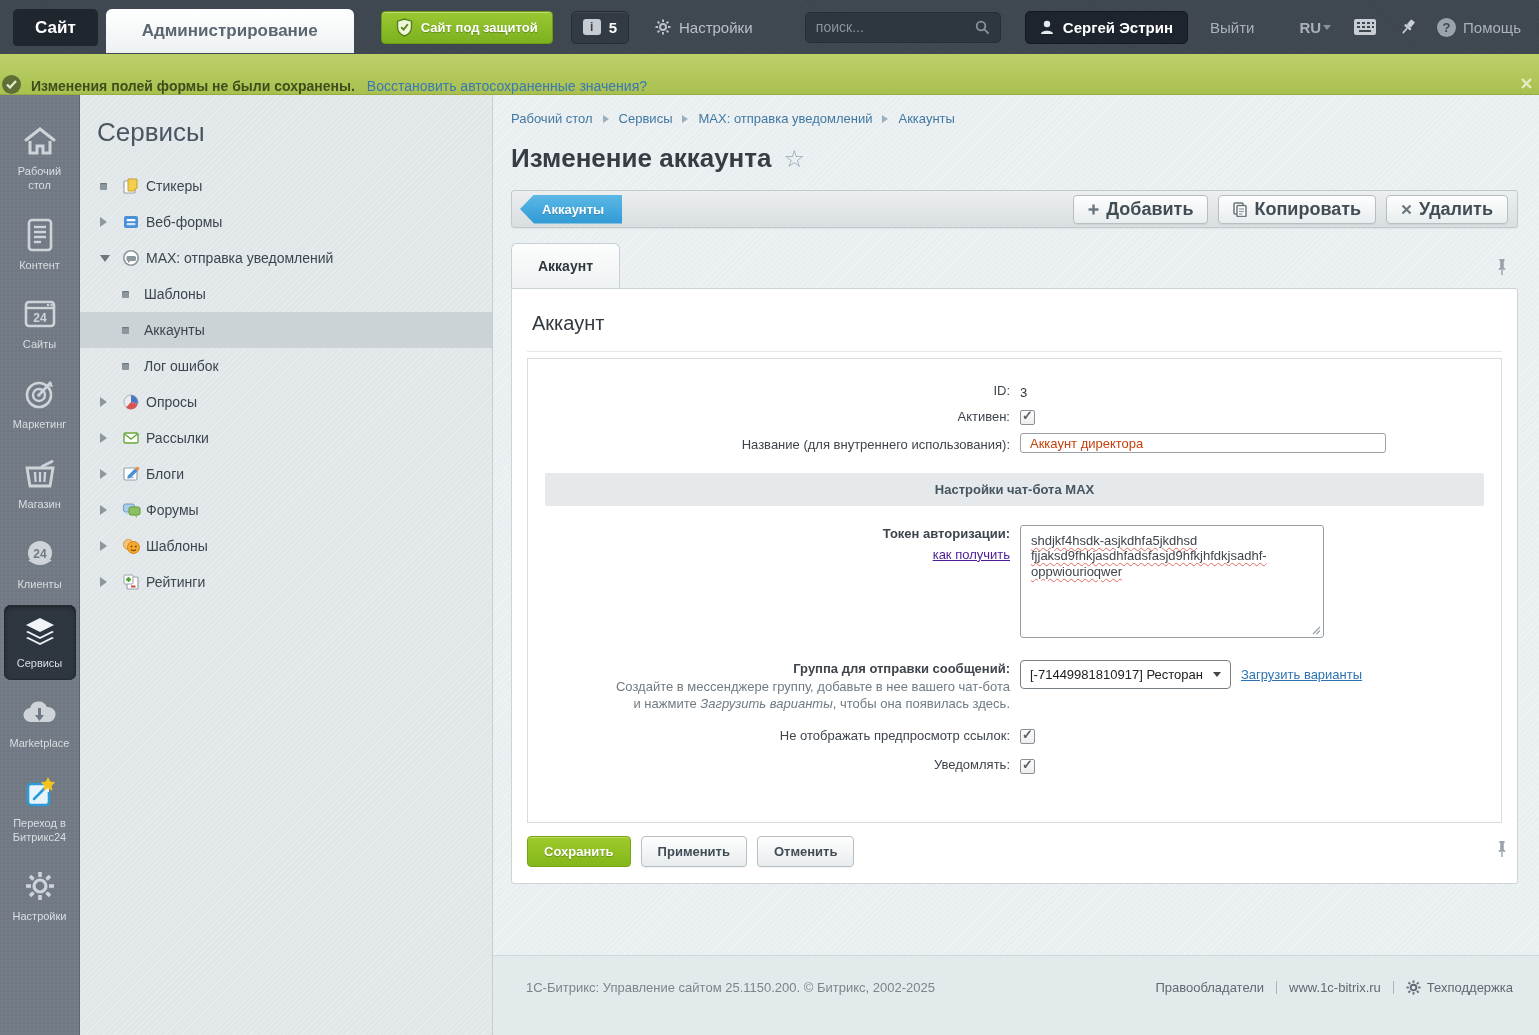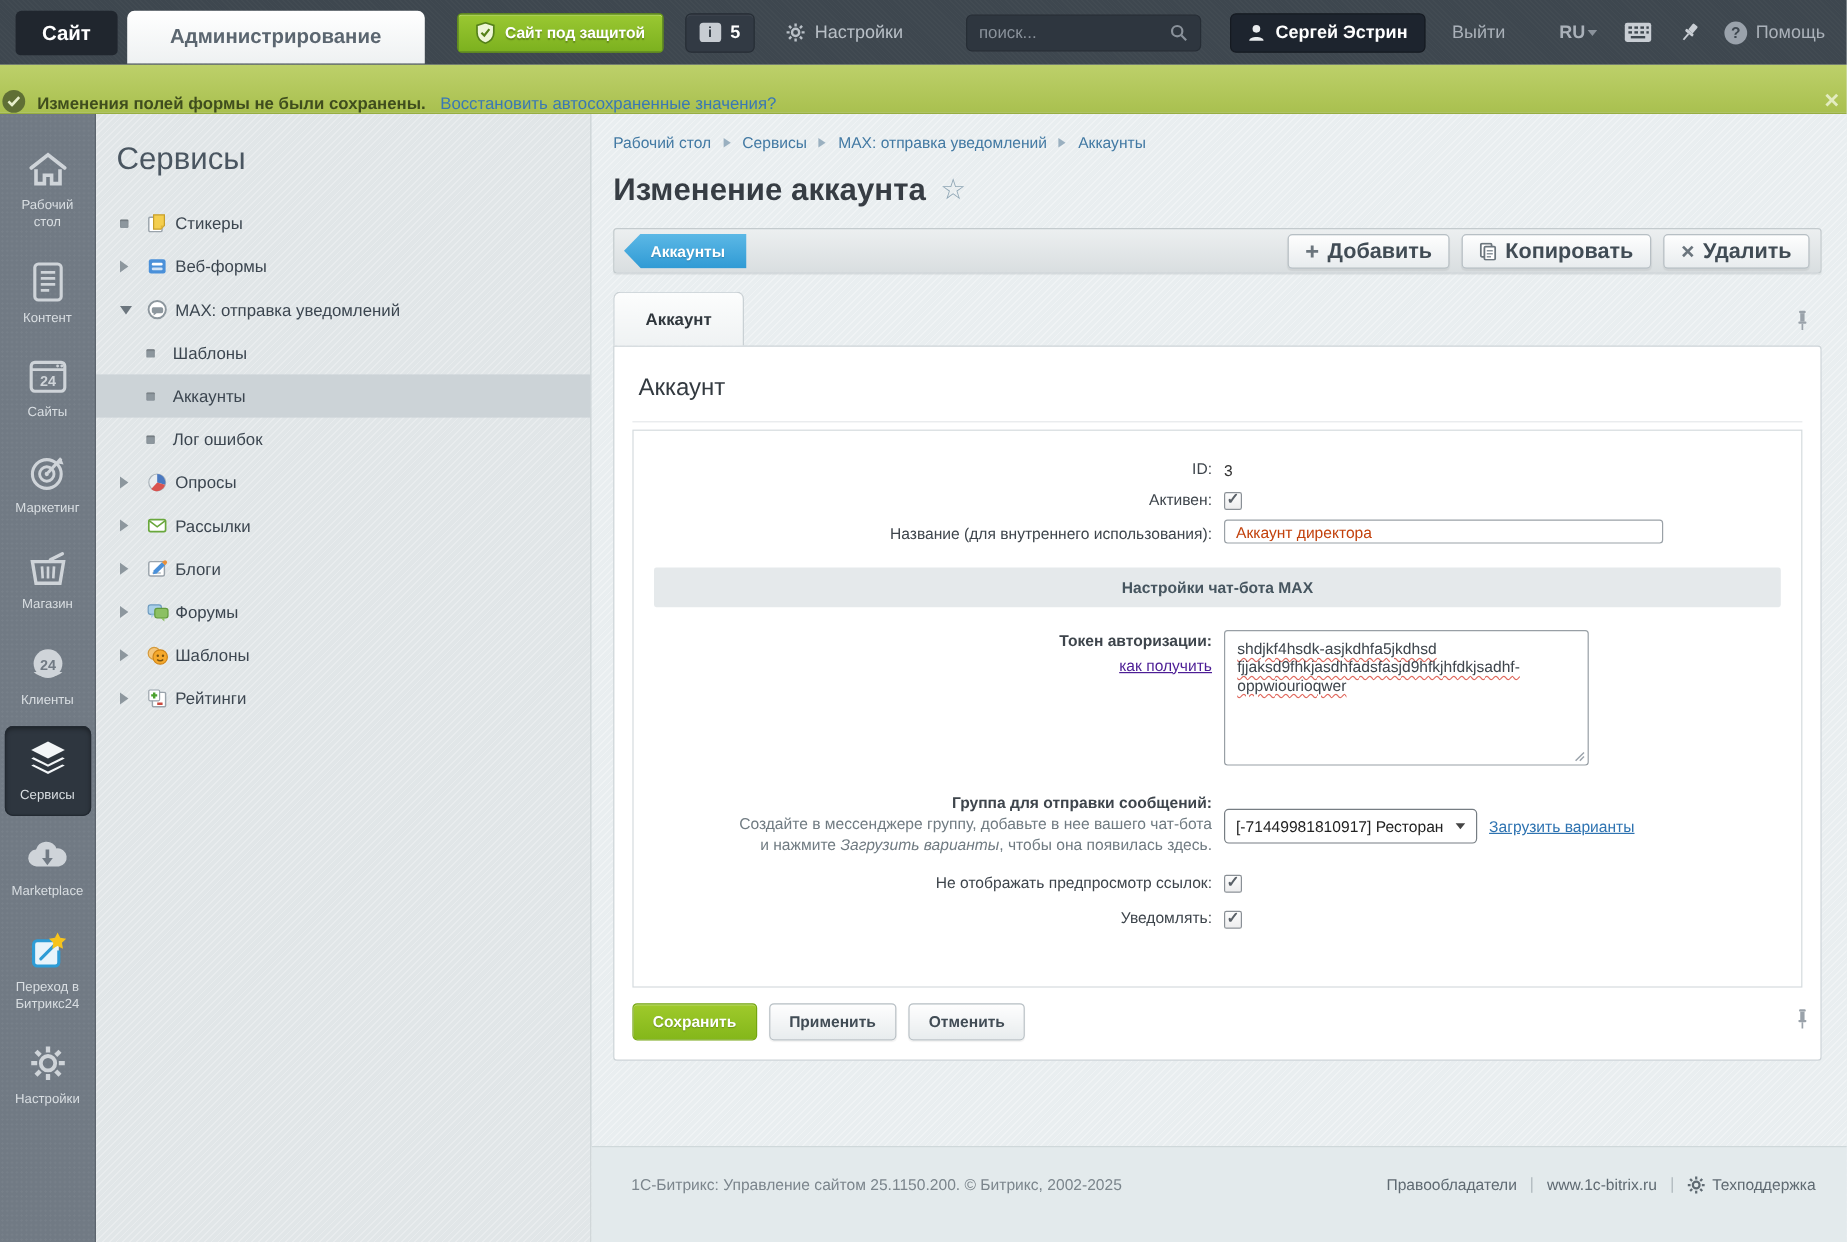--- a/index.html
+++ b/index.html
@@ -625,21 +625,21 @@
             </div>
 
             <div class="frow top" style="margin-top:22px;">
               <div class="flabel">
                 <b>Группа для отправки сообщений:</b>
                 <div class="hint">
                   <span>Создайте в мессенджере группу, добавьте в нее вашего чат-бота</span><br>
                   <span>и нажмите </span><i>Загрузить варианты</i><span>, чтобы она появилась здесь.</span>
                 </div>
               </div>
-              <div class="fctrl" style="align-items:center;margin-top:14px;">
+              <div class="fctrl" style="align-items:center;margin-top:0;">
                 <div class="selectbox">
                   <span>[-71449981810917] Ресторан</span>
                   <span class="sel-caret"></span>
                 </div>
                 <span class="blue-link">Загрузить варианты</span>
               </div>
             </div>
 
             <div class="frow cbrow" style="margin-top:14px;">
               <div class="flabel">Не отображать предпросмотр ссылок:</div>

